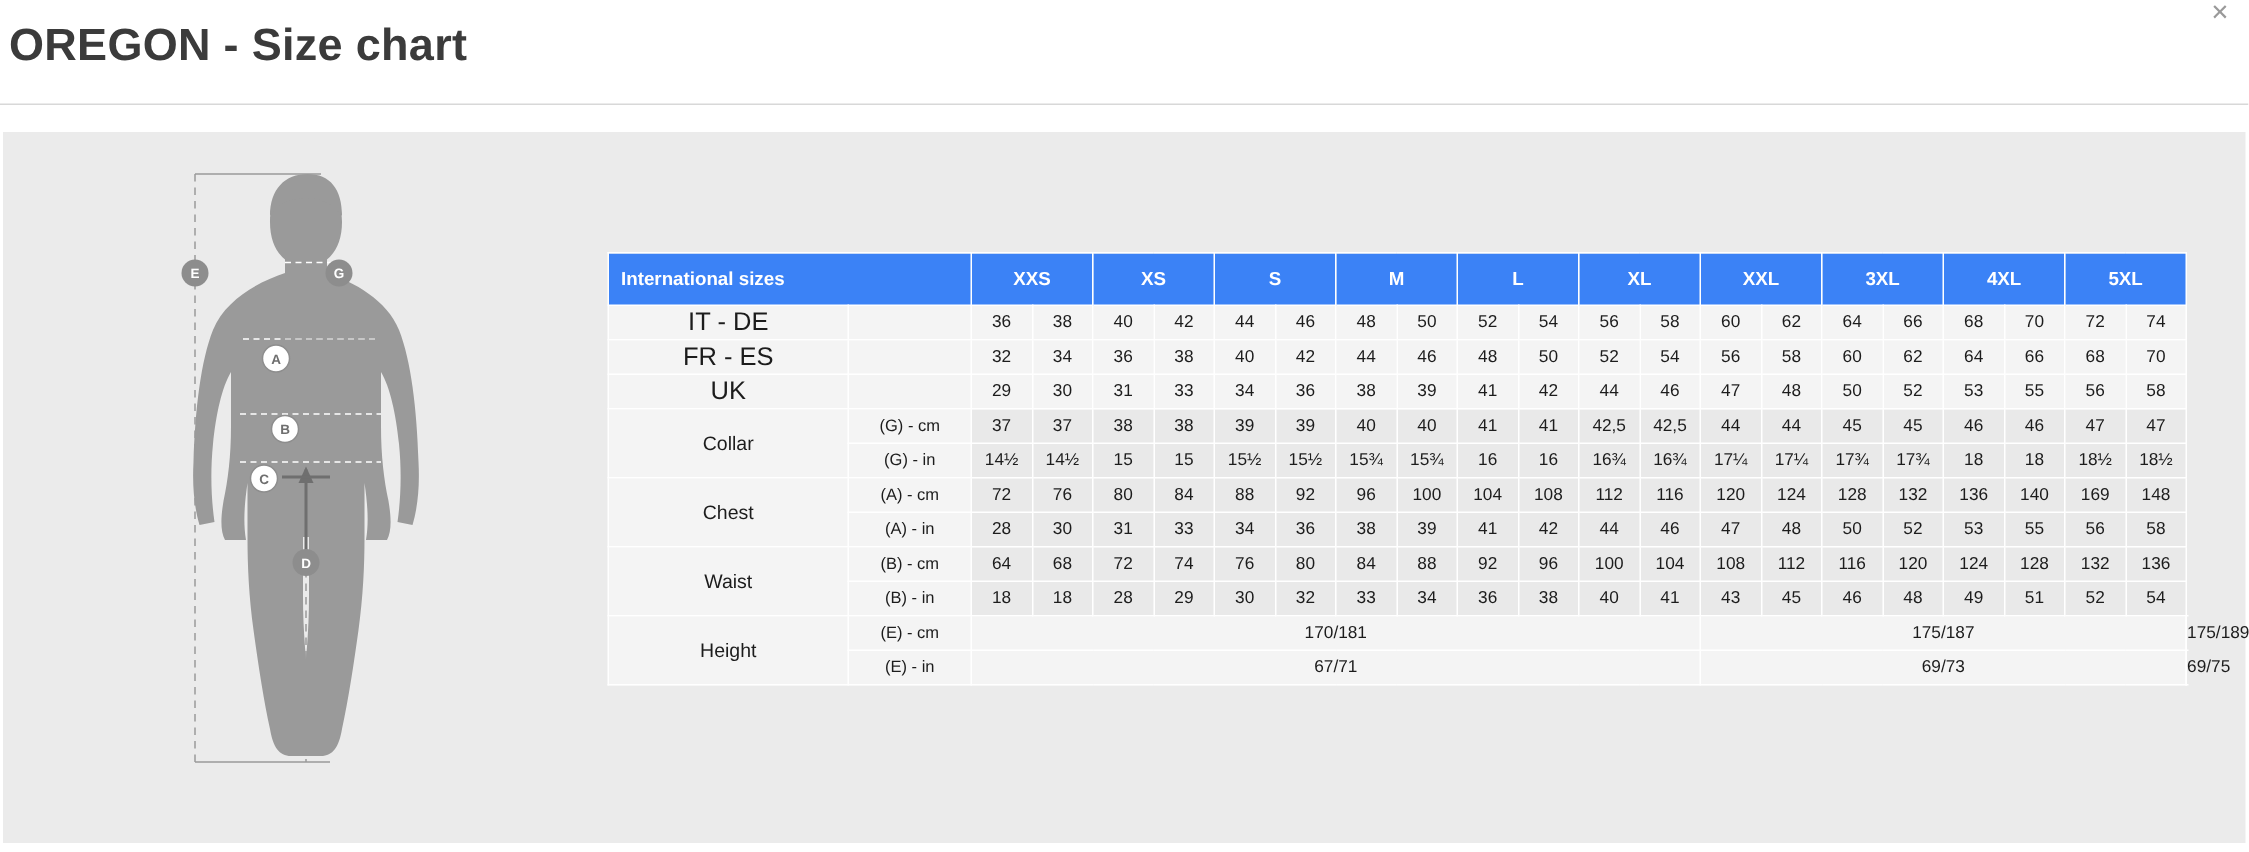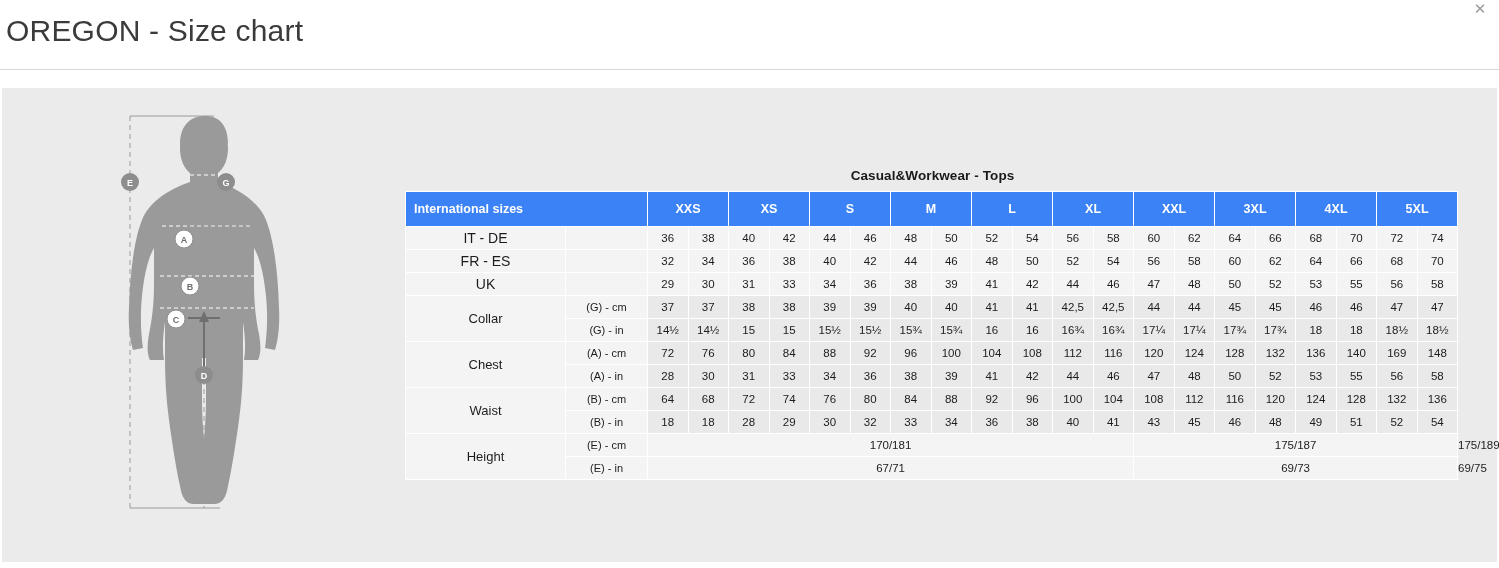--- a/index.html
+++ b/index.html
@@ -18,21 +18,21 @@
     position: relative;
     height: 70px;
     border-bottom: 1px solid #d8d8d8;
     background: #ffffff;
   }
   .page-title {
     position: absolute;
     left: 6px;
     top: 14px;
     font-size: 30px;
-    font-weight: 400;
+    font-weight: 700;
     color: #3b3b3b;
     letter-spacing: 0.2px;
   }
   .close-icon {
     position: absolute;
     right: 10px;
     top: 0px;
     width: 18px;
     height: 18px;
     color: #9a9a9a;
@@ -103,21 +103,21 @@
     border: 1px solid #ffffff;
   }
   th.intl-label {
     text-align: left !important;
     padding-left: 8px !important;
   }
   td.rowlabel {
     background: #dadada;
     text-align: left;
     padding-left: 8px;
-    font-size: 14px;
+    font-size: 17px;
     color: #1c1c1c;
   }
   td.rowlabel.big {
     font-size: 13px;
   }
   td.sublabel {
     background: #dadada;
     text-align: left;
     padding-left: 5px;
     font-size: 11px;
@@ -178,21 +178,20 @@
           <text x="88" y="181.5" fill="#6f6f6f">B</text>
         <circle cx="74" cy="211" r="9" fill="#ffffff" stroke="#8d8d8d"></circle>
           <text x="74" y="214.5" fill="#6f6f6f">C</text>
         <circle cx="102" cy="267" r="9" fill="#8d8d8d"></circle>
           <text x="102" y="270.5" fill="#ffffff">D</text>
       </g>
     </svg>
   </div>
 
   <div class="table-area">
-    <div class="table-title">Casual&amp;Workwear - Tops</div>
     <table class="size-chart">
       <colgroup>
         <col style="width:160px">
         <col style="width:82px">
         <col span="20" style="width:40.5px">
       </colgroup>
       <tbody id="table-body">
           <tr class="head">
             <th class="intl-label" colspan="2">International sizes</th>
             <th colspan="2">XXS</th>

